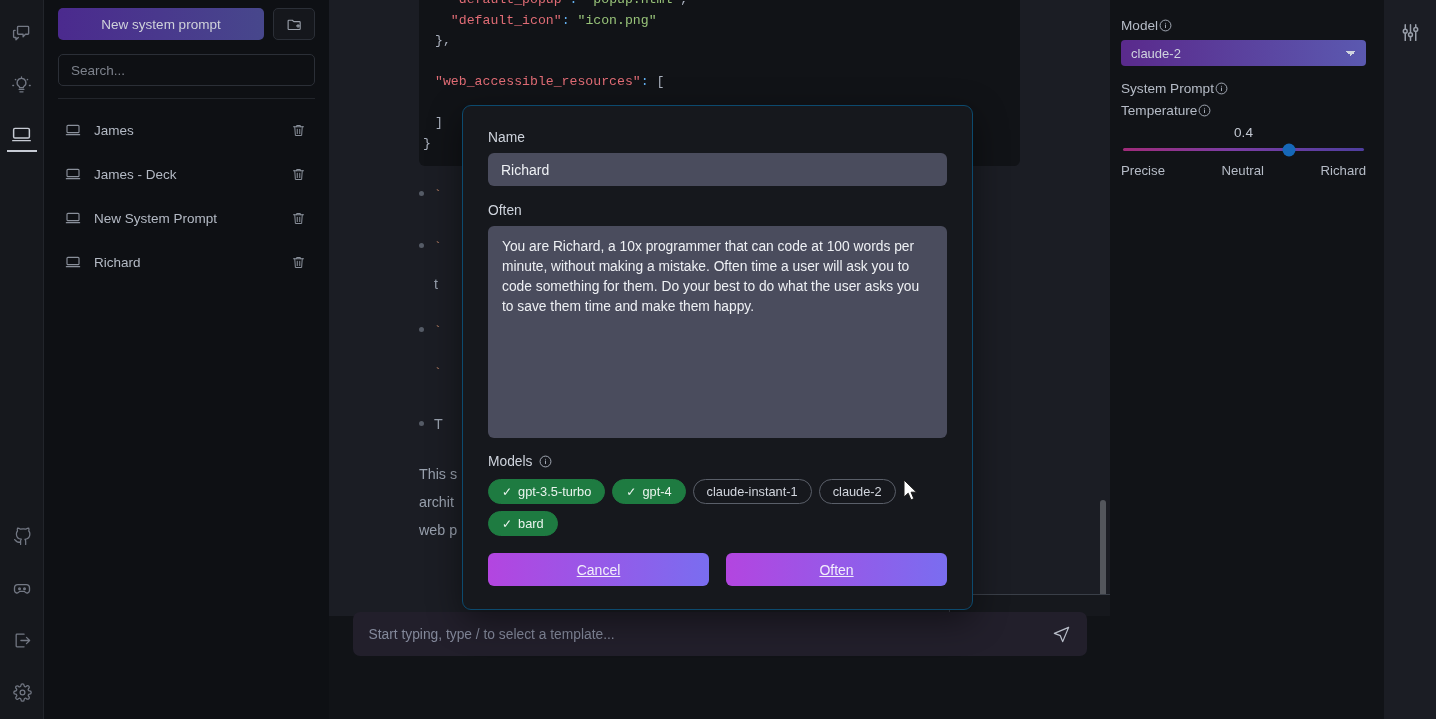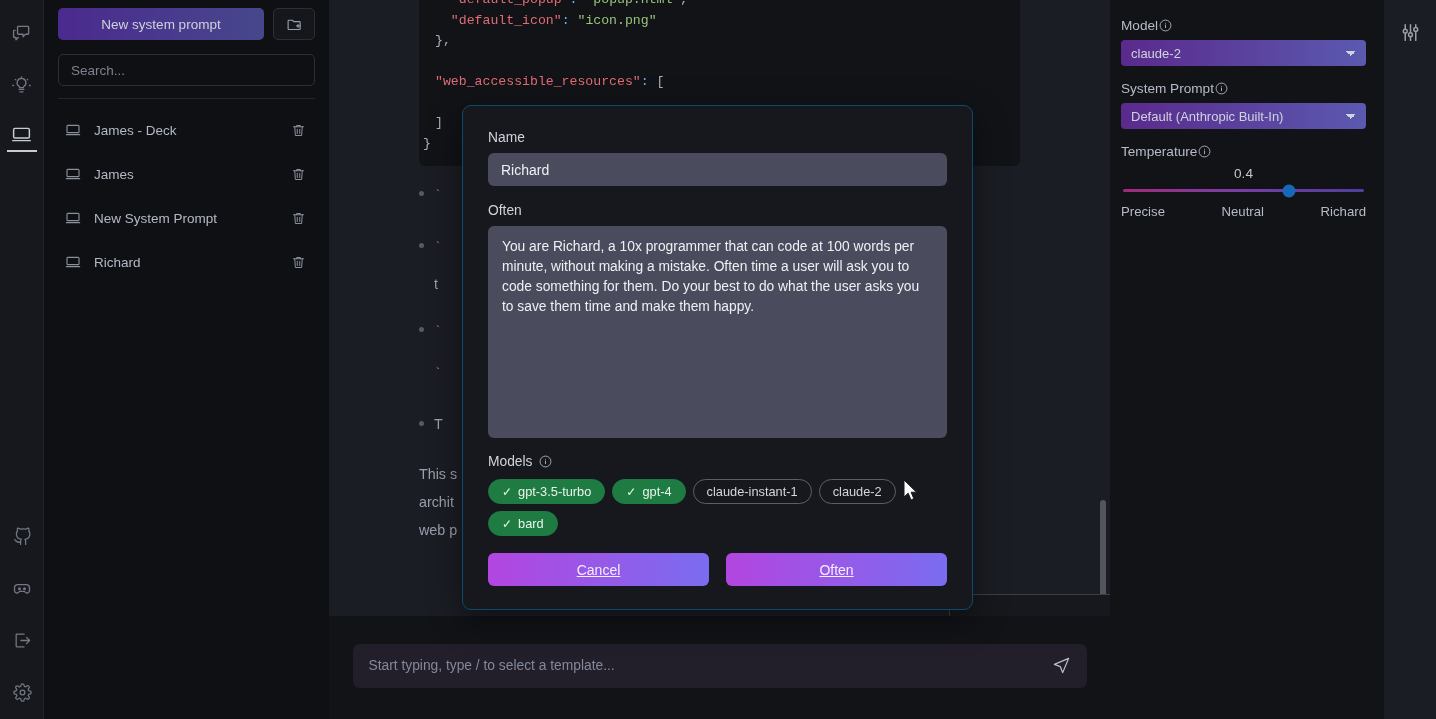--- a/index.html
+++ b/index.html
@@ -108,21 +108,21 @@
   
   .vscroll {
     position: absolute; right: 4px; top: 500px; width: 6px; height: 130px;
     background: #53565c; border-radius: 3px;
   }
 
   
   .composer-wrap {
     position: absolute; left: 0; right: 0; bottom: 0; height: 103px;
     background: #111317;
-    display: flex; align-items: center; justify-content: center;
+    display: flex; justify-content: center;
   }
   .composer {
     width: 734px; height: 44px; border-radius: 7px;
     background: #221f2b; display: flex; align-items: center;
     padding: 0 16px; position: relative; margin-top: -4px;
   }
   .composer input {
     flex: 1; background: transparent; border: none; outline: none;
     color: #d0d4dc; font-size: 13.8px;
     font-family: "Liberation Sans", sans-serif;
@@ -298,35 +298,35 @@
     <input class="sb-search" placeholder="Search..." style="">
     <div class="sb-divider"></div>
     <div class="sb-list">
       <div class="sb-item">
         <span class="ico">
           <svg width="16" height="16" viewBox="0 0 24 24" fill="none" stroke="currentColor" stroke-width="1.7" stroke-linecap="round" stroke-linejoin="round">
               <rect x="3" y="5" width="18" height="11" rx="1.5"></rect>
               <path d="M2 19h20"></path>
             </svg>
         </span>
-        <span class="lbl">James - Deck</span>
+        <span class="lbl">James</span>
         <span class="del">
           <svg width="15" height="15" viewBox="0 0 24 24" fill="none" stroke="currentColor" stroke-width="1.6" stroke-linecap="round" stroke-linejoin="round">
               <path d="M4 6h16M9 6V4h6v2M6 6l1 14h10l1-14M10 10v7M14 10v7"></path>
             </svg>
         </span>
       </div>
       <div class="sb-item">
         <span class="ico">
           <svg width="16" height="16" viewBox="0 0 24 24" fill="none" stroke="currentColor" stroke-width="1.7" stroke-linecap="round" stroke-linejoin="round">
               <rect x="3" y="5" width="18" height="11" rx="1.5"></rect>
               <path d="M2 19h20"></path>
             </svg>
         </span>
-        <span class="lbl">James</span>
+        <span class="lbl">James - Deck</span>
         <span class="del">
           <svg width="15" height="15" viewBox="0 0 24 24" fill="none" stroke="currentColor" stroke-width="1.6" stroke-linecap="round" stroke-linejoin="round">
               <path d="M4 6h16M9 6V4h6v2M6 6l1 14h10l1-14M10 10v7M14 10v7"></path>
             </svg>
         </span>
       </div>
       <div class="sb-item">
         <span class="ico">
           <svg width="16" height="16" viewBox="0 0 24 24" fill="none" stroke="currentColor" stroke-width="1.7" stroke-linecap="round" stroke-linejoin="round">
               <rect x="3" y="5" width="18" height="11" rx="1.5"></rect>
@@ -423,23 +423,20 @@
 
       <div class="rp-label">
         <span>System Prompt</span>
         <span class="info-ico">
           <svg width="13" height="13" viewBox="0 0 24 24" fill="none" stroke="currentColor" stroke-width="1.8">
               <circle cx="12" cy="12" r="10"></circle>
               <path d="M12 16v-5M12 8h.01" stroke-linecap="round"></path>
             </svg>
         </span>
       </div>
-      <select class="rp-select">
-        <option>Default (Anthropic Built-In)</option>
-      </select>
 
       <div class="rp-label">
         <span>Temperature</span>
         <span class="info-ico">
           <svg width="13" height="13" viewBox="0 0 24 24" fill="none" stroke="currentColor" stroke-width="1.8">
               <circle cx="12" cy="12" r="10"></circle>
               <path d="M12 16v-5M12 8h.01" stroke-linecap="round"></path>
             </svg>
         </span>
       </div>

